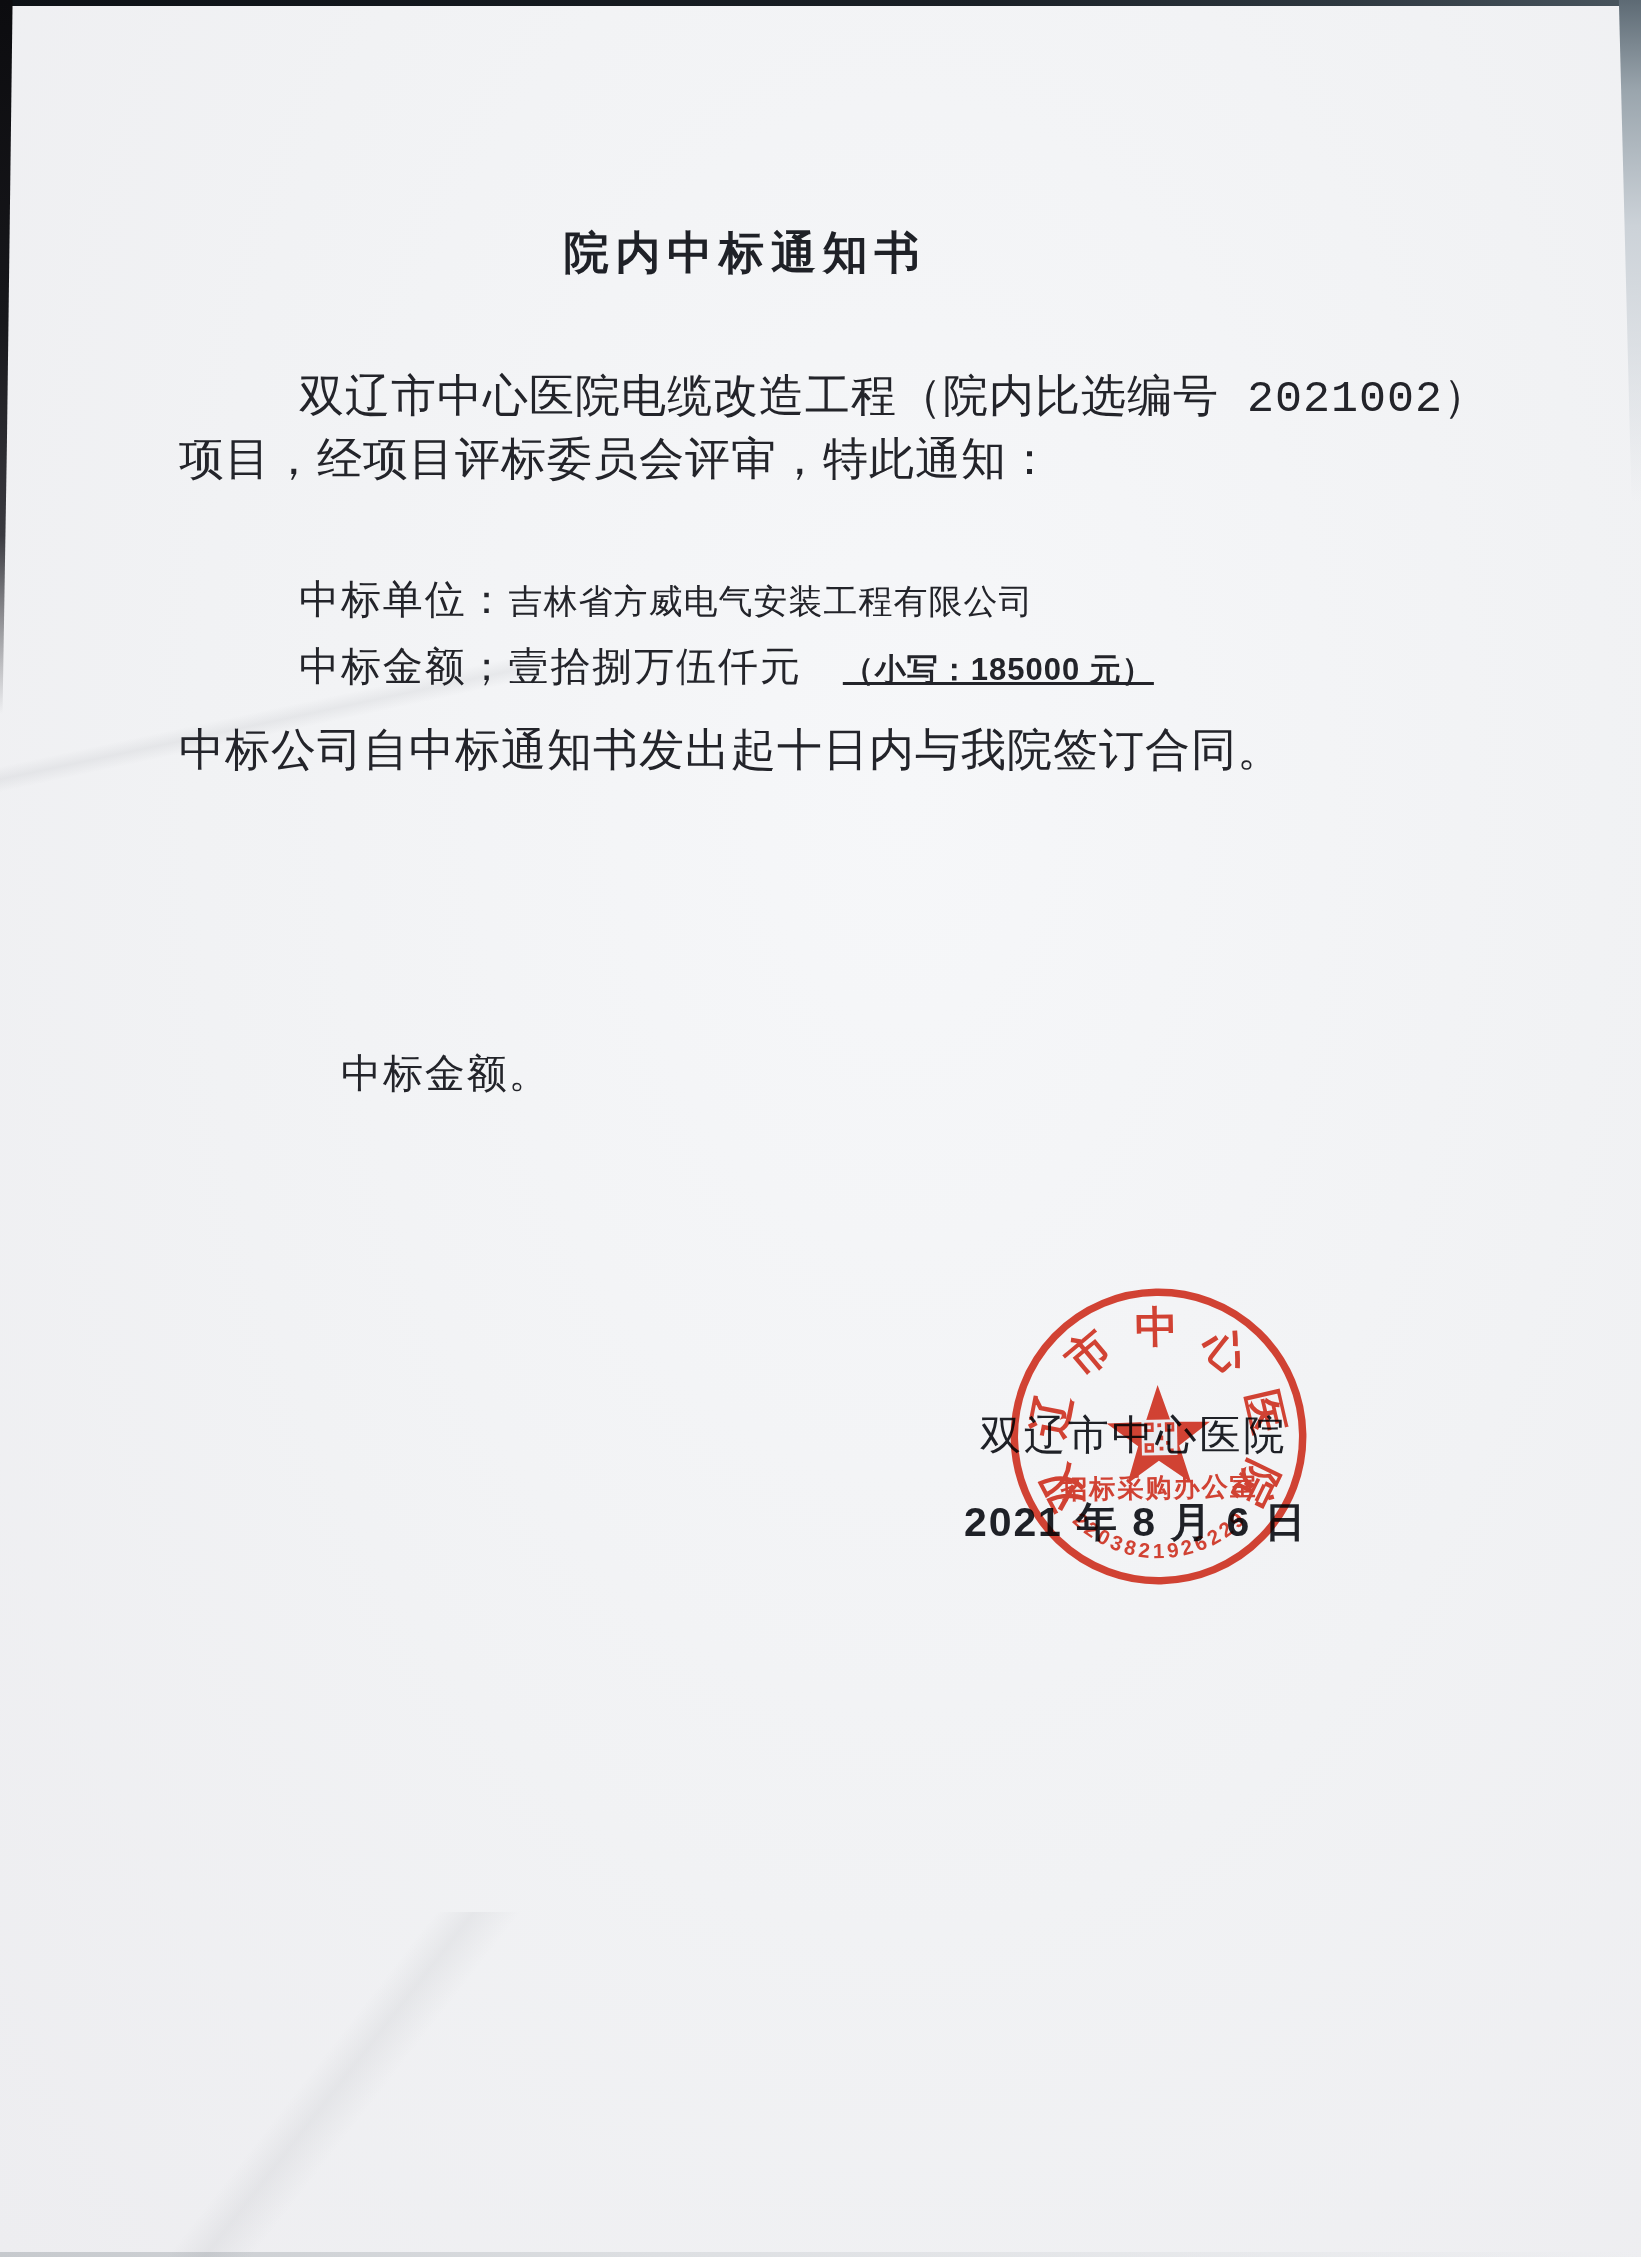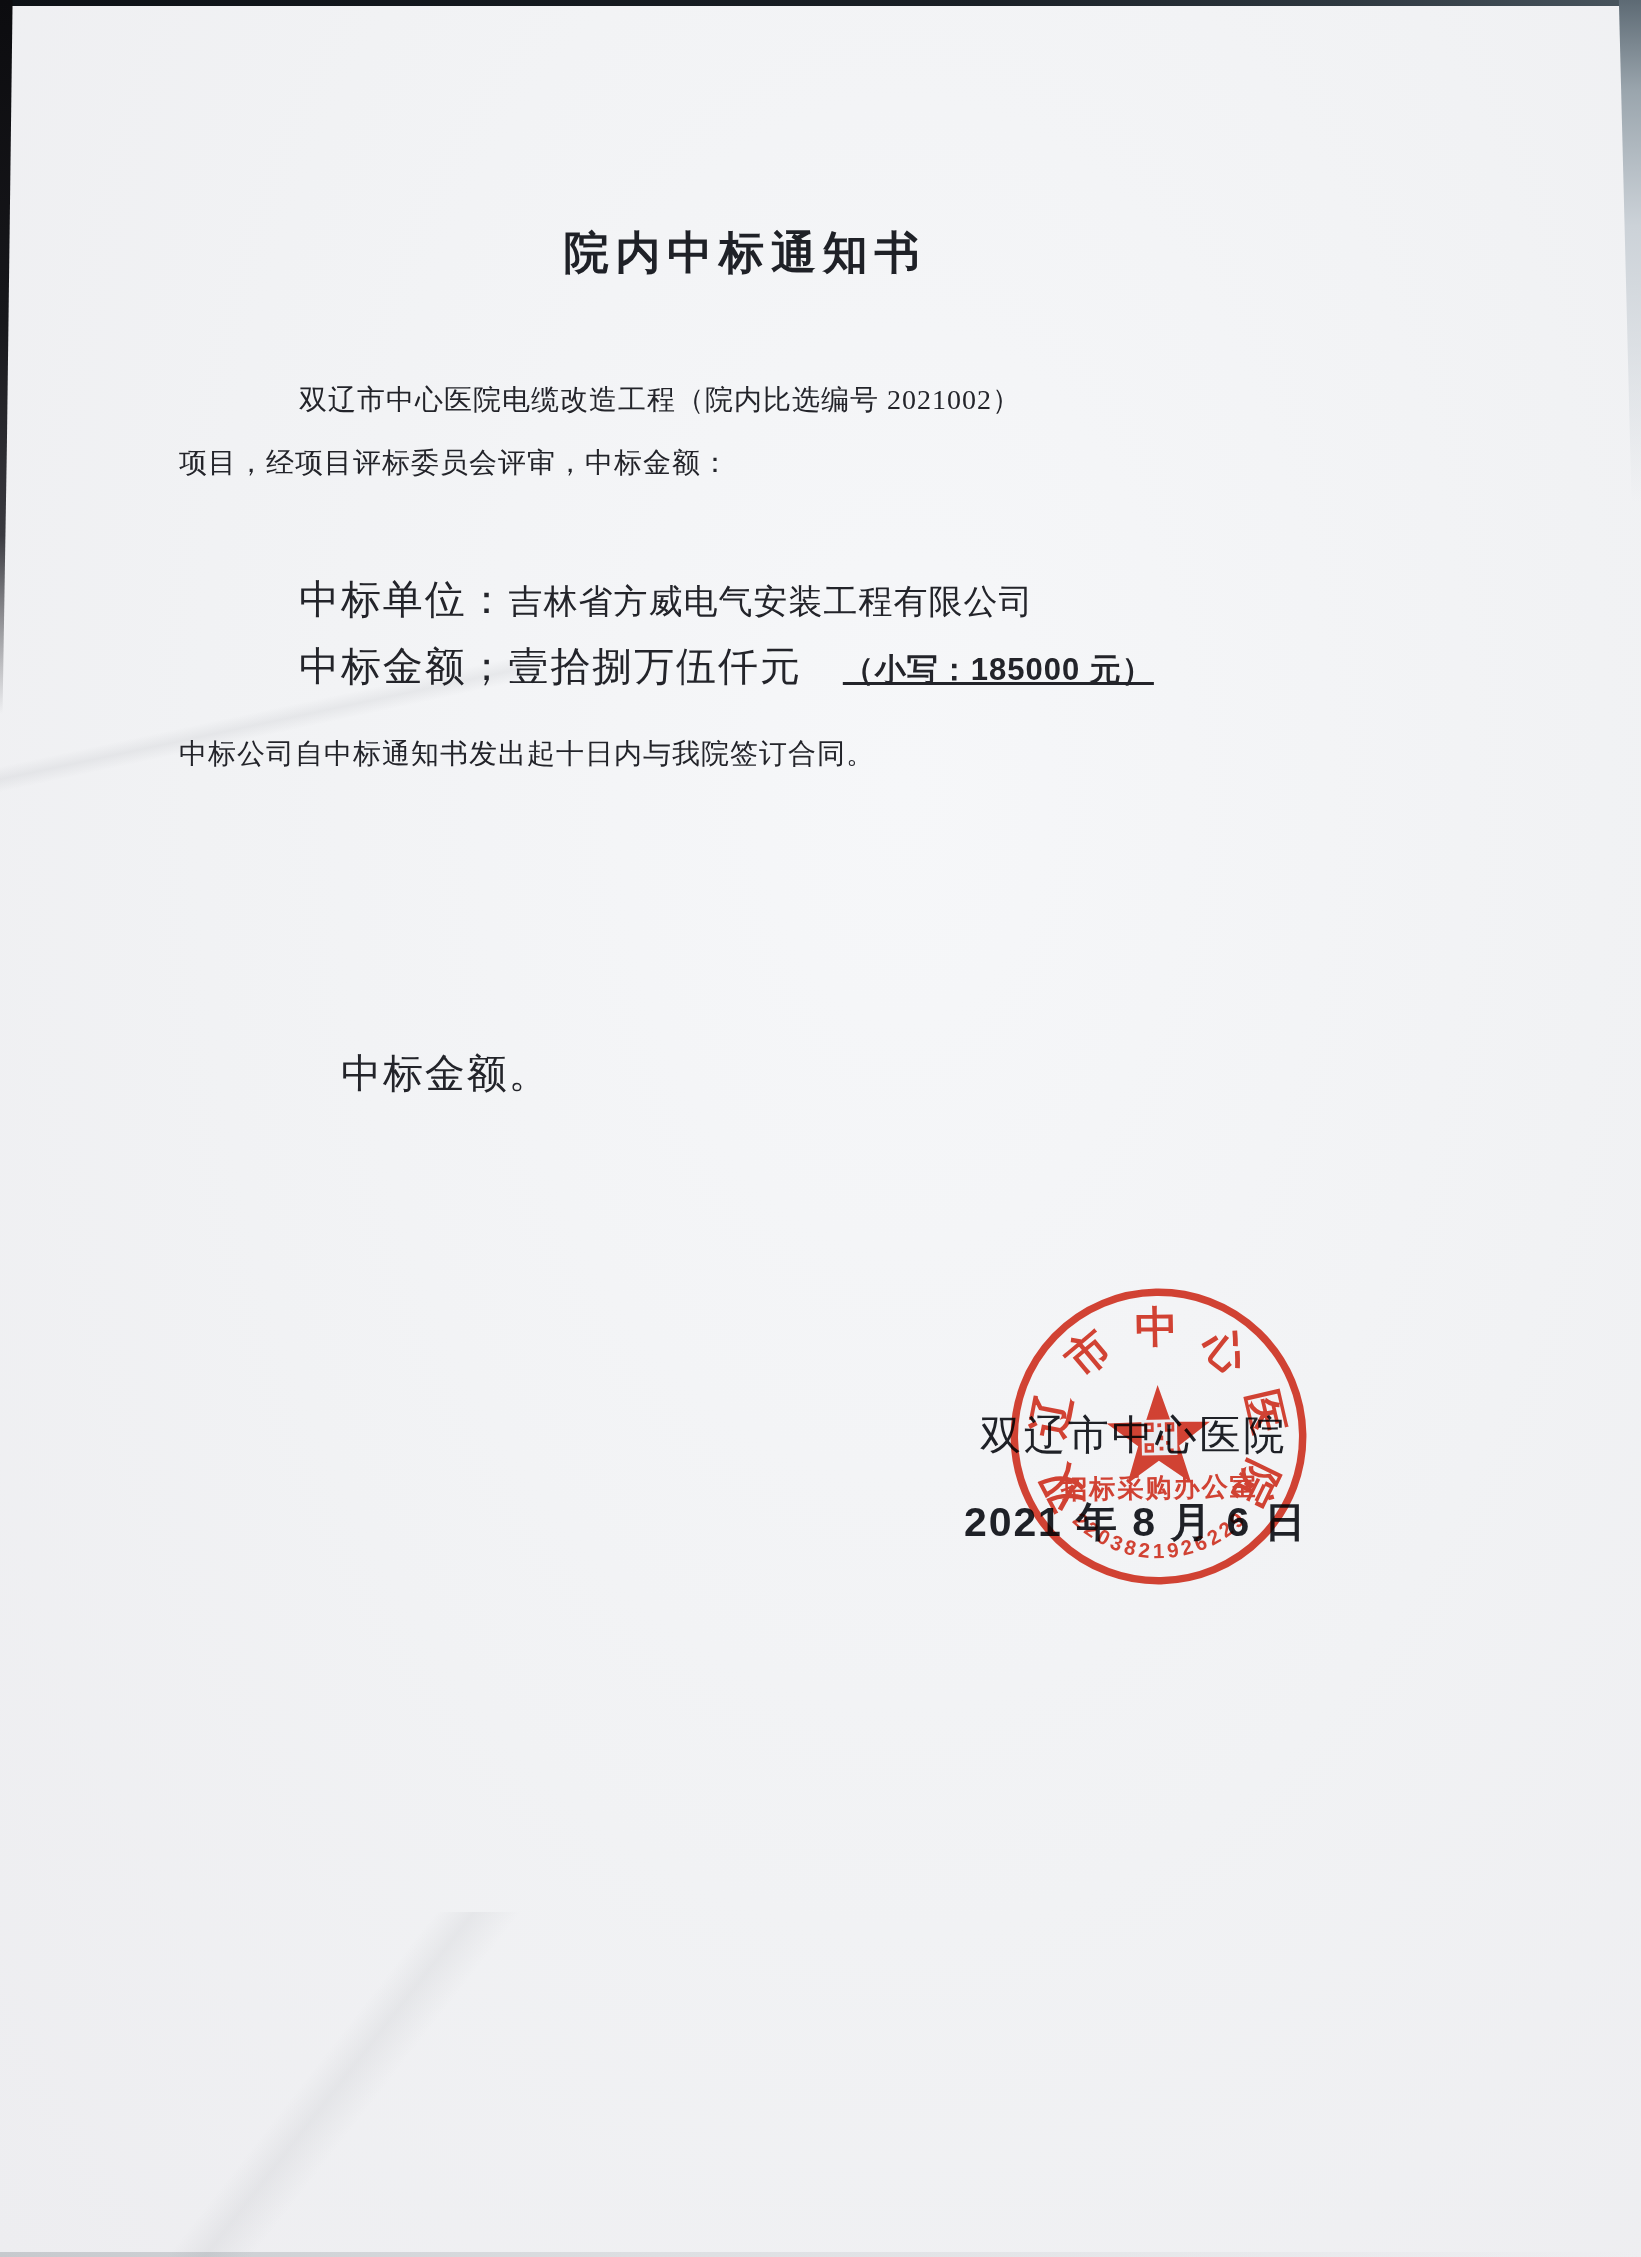--- a/index.html
+++ b/index.html
@@ -45,21 +45,21 @@
   }
 
   .content{position:absolute;left:179px;top:0;width:1132px;}
 
   .doc-title{
     position:absolute;left:0;top:193px;width:100%;
     text-align:center;
     font-family:"Liberation Sans","DejaVu Sans",sans-serif;
     font-weight:700;font-size:45px;letter-spacing:6.8px;color:#1f2127;
   }
-  .para{font-size:28px;line-height:63px;letter-spacing:1px;color:#23242a;}
+  .para{font-size:45px;line-height:63px;letter-spacing:1px;color:#23242a;font-family:Liberation Mono, monospace;}
   .intro{position:absolute;left:0;top:368px;width:100%;}
   .indent{padding-left:120px;}
   .line{white-space:nowrap;}
 
   .field-line{position:absolute;left:0;width:100%;white-space:nowrap;}
   .unit-line{top:572px;}
   .amount-line{top:639px;}
   .field-label{font-size:40px;letter-spacing:1.9px;padding-left:120px;}
   .unit-value{font-size:34px;letter-spacing:1px;}
   .amount-value{font-size:40px;letter-spacing:1.9px;margin-top:48px;}
@@ -96,21 +96,21 @@
   <div class="edge-bottom"></div>
   <div class="crease-1"></div>
   <div class="crease-2"></div>
 
   <div class="content">
 
     <h1 class="doc-title">院内中标通知书</h1>
 
     <div class="intro para">
       <div class="line indent">双辽市中心医院电缆改造工程（院内比选编号 2021002）</div>
-      <div class="line">项目，经项目评标委员会评审，中标金额：</div>
+      <div class="line">项目，经项目评标委员会评审，特此通知：</div>
     </div>
 
     <div class="field-line unit-line">
       <span class="field-label">中标单位：</span><span class="unit-value">吉林省方威电气安装工程有限公司</span>
     </div>
 
     <div class="field-line amount-line">
       <span class="field-label">中标金额；</span><span class="amount-value">壹拾捌万伍仟元</span><span class="amount-note num">（小写：185000 元）</span>
     </div>
 

